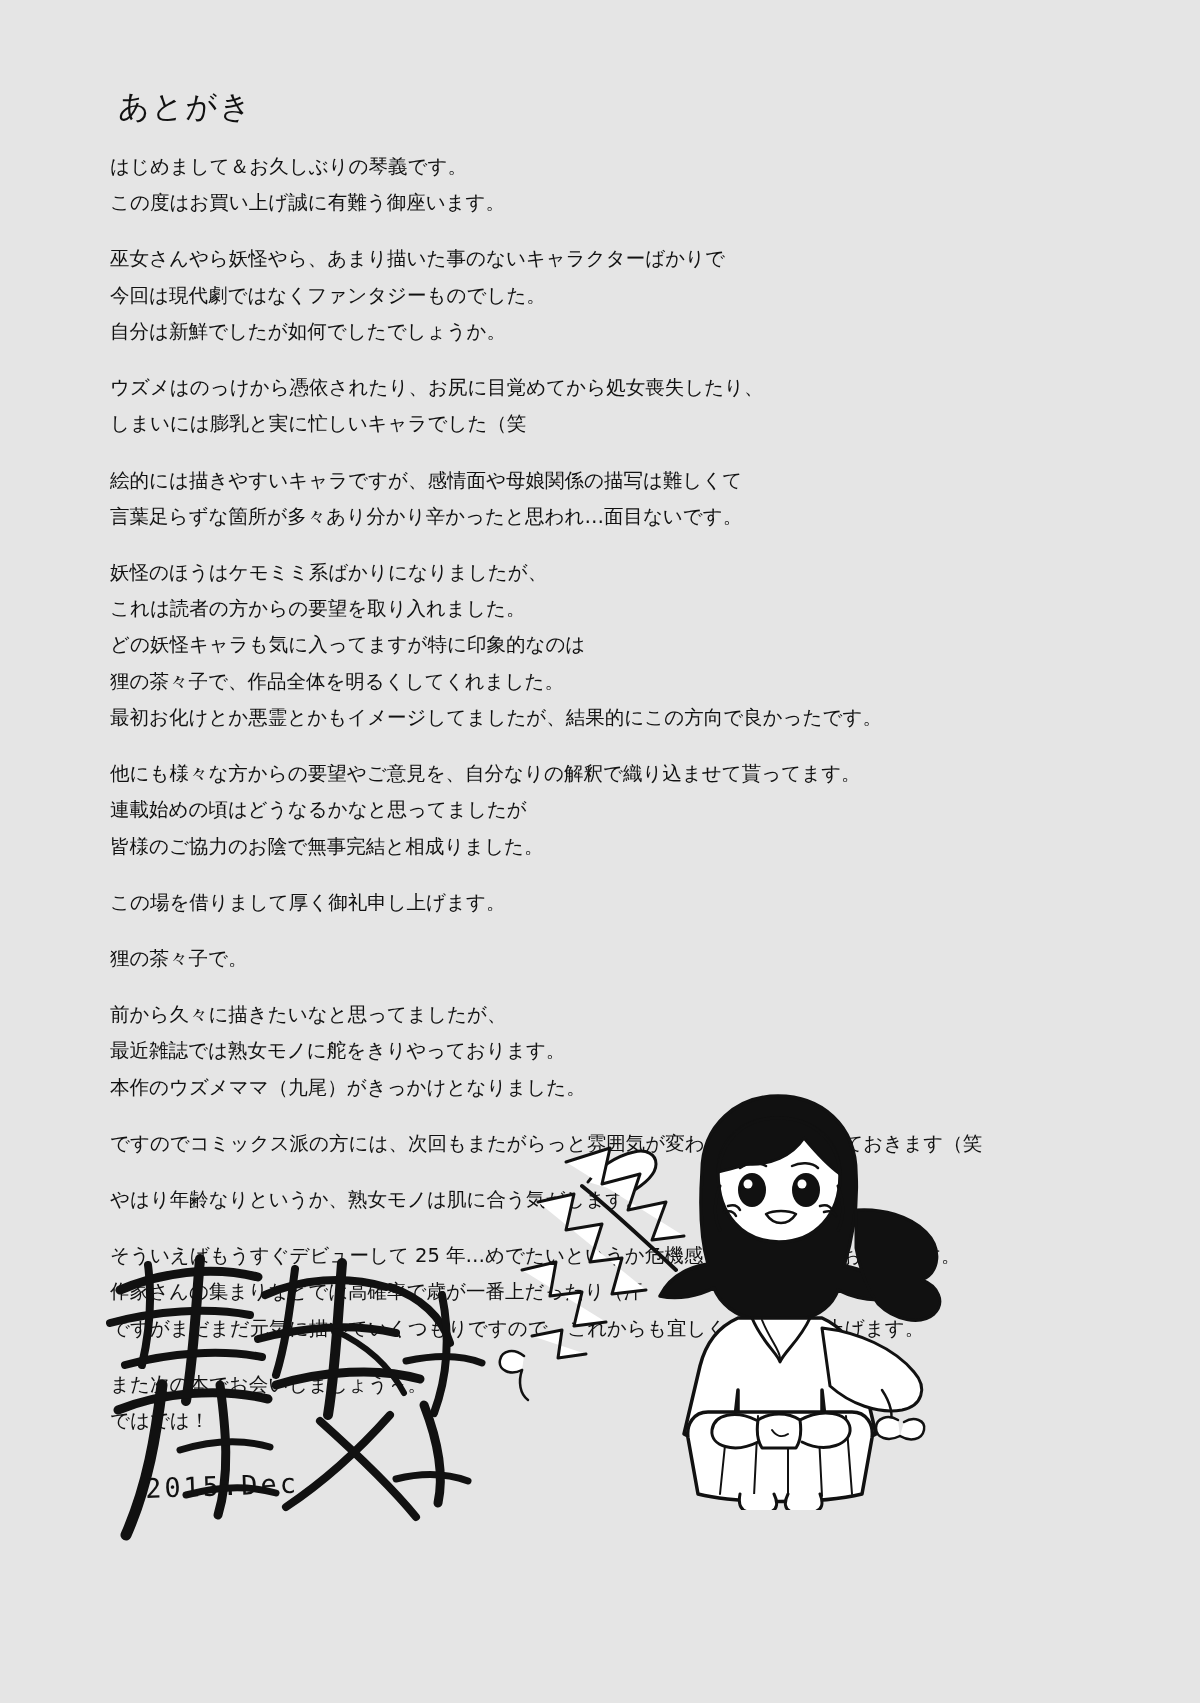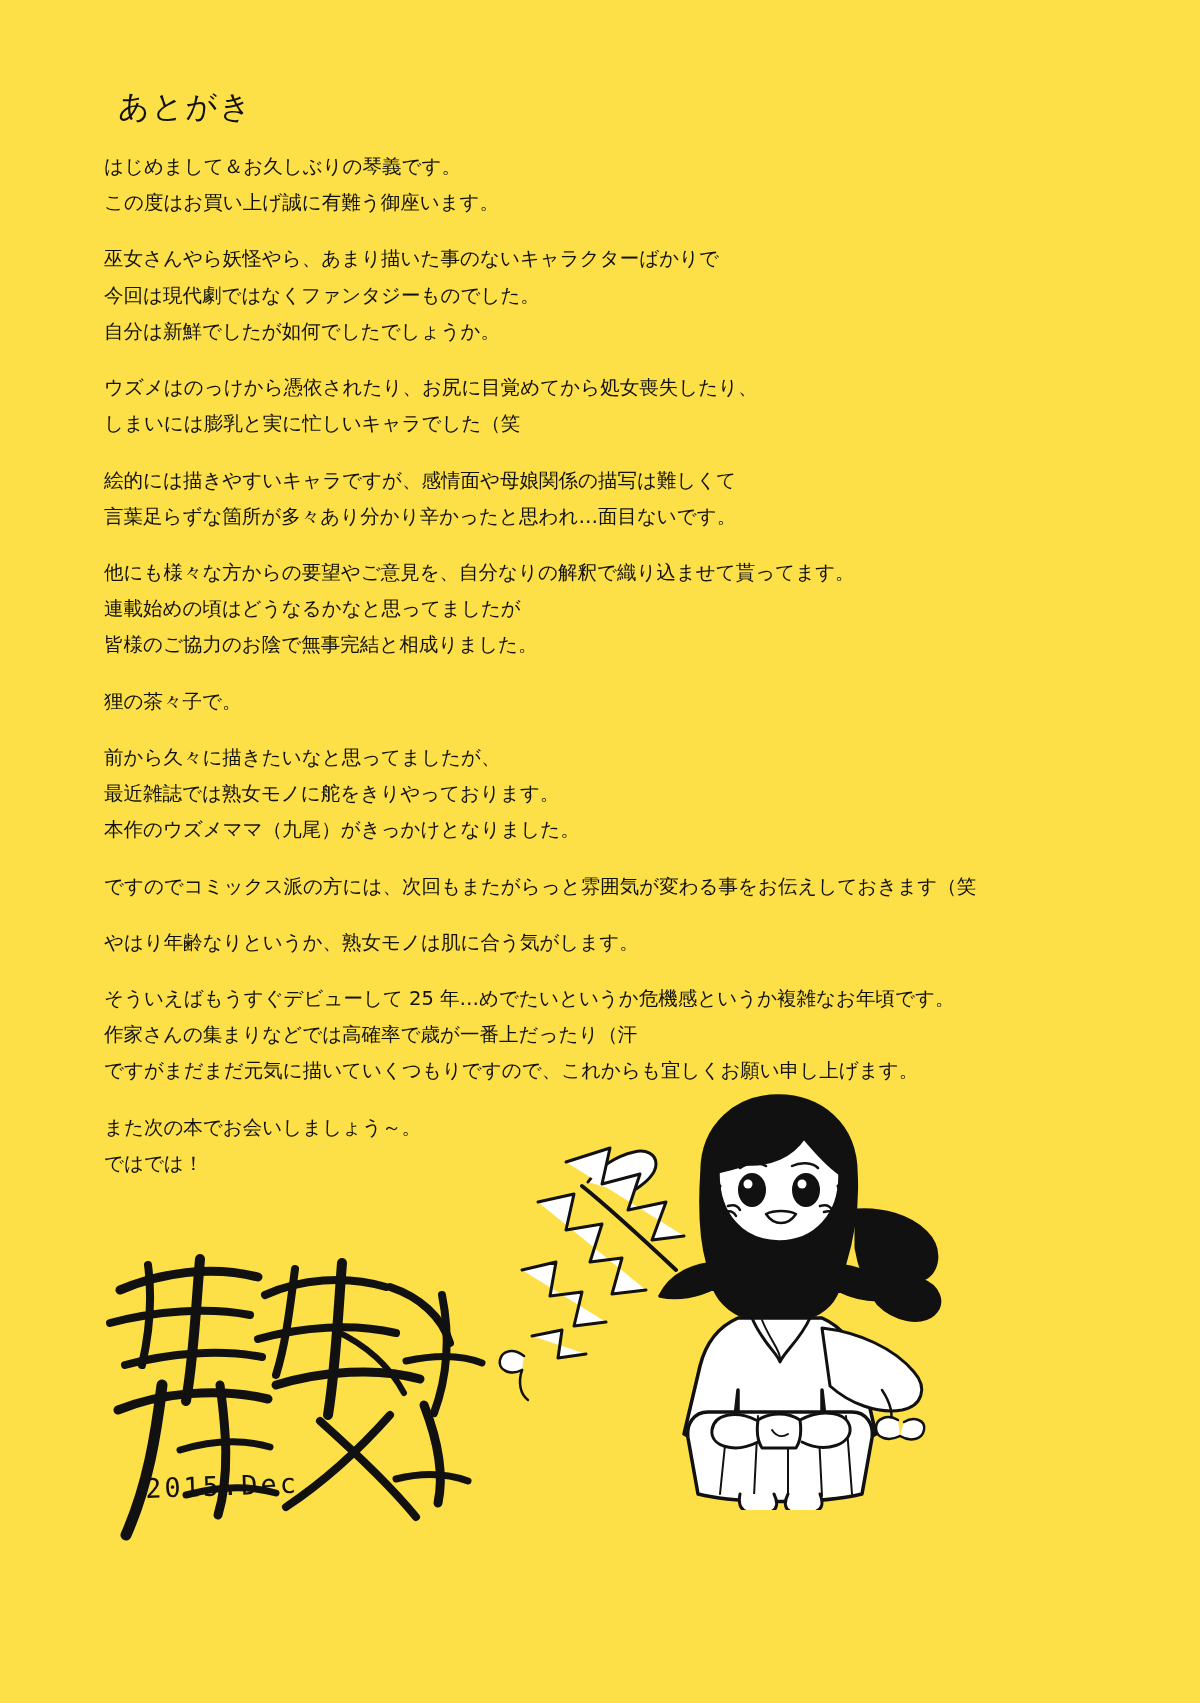--- a/index.html
+++ b/index.html
@@ -11,21 +11,21 @@
     width: 1200px;
     height: 1703px;
     position: relative;
     font-family: "DejaVu Sans", "Liberation Sans", sans-serif;
     color: #111111;
     overflow: hidden;
   }
   .page {
     position: absolute;
     inset: 0;
-    background: #fde047;
+    background: #e5e5e5;
   }
   .afterword-title {
     position: absolute;
     left: 118px;
     top: 88px;
     font-size: 31px;
     letter-spacing: 2px;
     font-weight: 500;
     color: #111;
     line-height: 1.2;
@@ -36,21 +36,21 @@
     top: 152px;
     width: 1020px;
     font-size: 19.5px;
     line-height: 1.0;
     color: #111;
   }
   .para {
     margin: 0 0 26px 0;
   }
   .para p {
-    margin: 0 0 6px 6px;
+    margin: 0 0 6px 12px;
     line-height: 1.55;
     white-space: pre-wrap;
   }
   .para:last-child { margin-bottom: 0; }
 
   
   .signature {
     position: absolute;
     left: 90px;
     top: 1235px;
@@ -97,23 +97,33 @@
     </div>
     <div class="para">
       <p>ウズメはのっけから憑依されたり、お尻に目覚めてから処女喪失したり、</p>
       <p>しまいには膨乳と実に忙しいキャラでした（笑</p>
     </div>
     <div class="para">
       <p>絵的には描きやすいキャラですが、感情面や母娘関係の描写は難しくて</p>
       <p>言葉足らずな箇所が多々あり分かり辛かったと思われ…面目ないです。</p>
     </div>
     <div class="para">
+      <p>妖怪のほうはケモミミ系ばかりになりましたが、</p>
+      <p>これは読者の方からの要望を取り入れました。</p>
+      <p>どの妖怪キャラも気に入ってますが特に印象的なのは</p>
+      <p>狸の茶々子で、作品全体を明るくしてくれました。</p>
+      <p>最初お化けとか悪霊とかもイメージしてましたが、結果的にこの方向で良かったです。</p>
+    </div>
+    <div class="para">
       <p>他にも様々な方からの要望やご意見を、自分なりの解釈で織り込ませて貰ってます。</p>
       <p>連載始めの頃はどうなるかなと思ってましたが</p>
       <p>皆様のご協力のお陰で無事完結と相成りました。</p>
+    </div>
+    <div class="para">
+      <p>この場を借りまして厚く御礼申し上げます。</p>
     </div>
     <div class="para">
       <p>狸の茶々子で。</p>
     </div>
     <div class="para">
       <p>前から久々に描きたいなと思ってましたが、</p>
       <p>最近雑誌では熟女モノに舵をきりやっております。</p>
       <p>本作のウズメママ（九尾）がきっかけとなりました。</p>
     </div>
     <div class="para">

